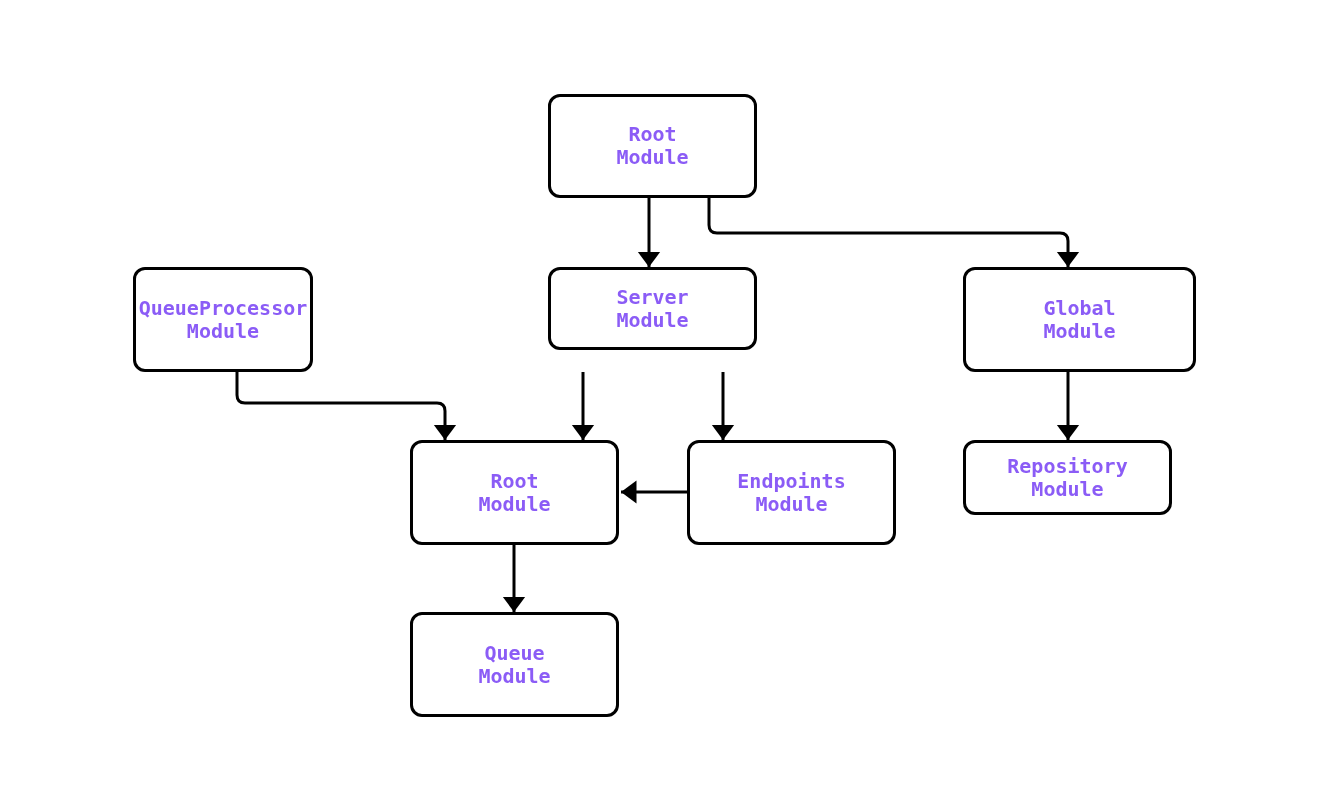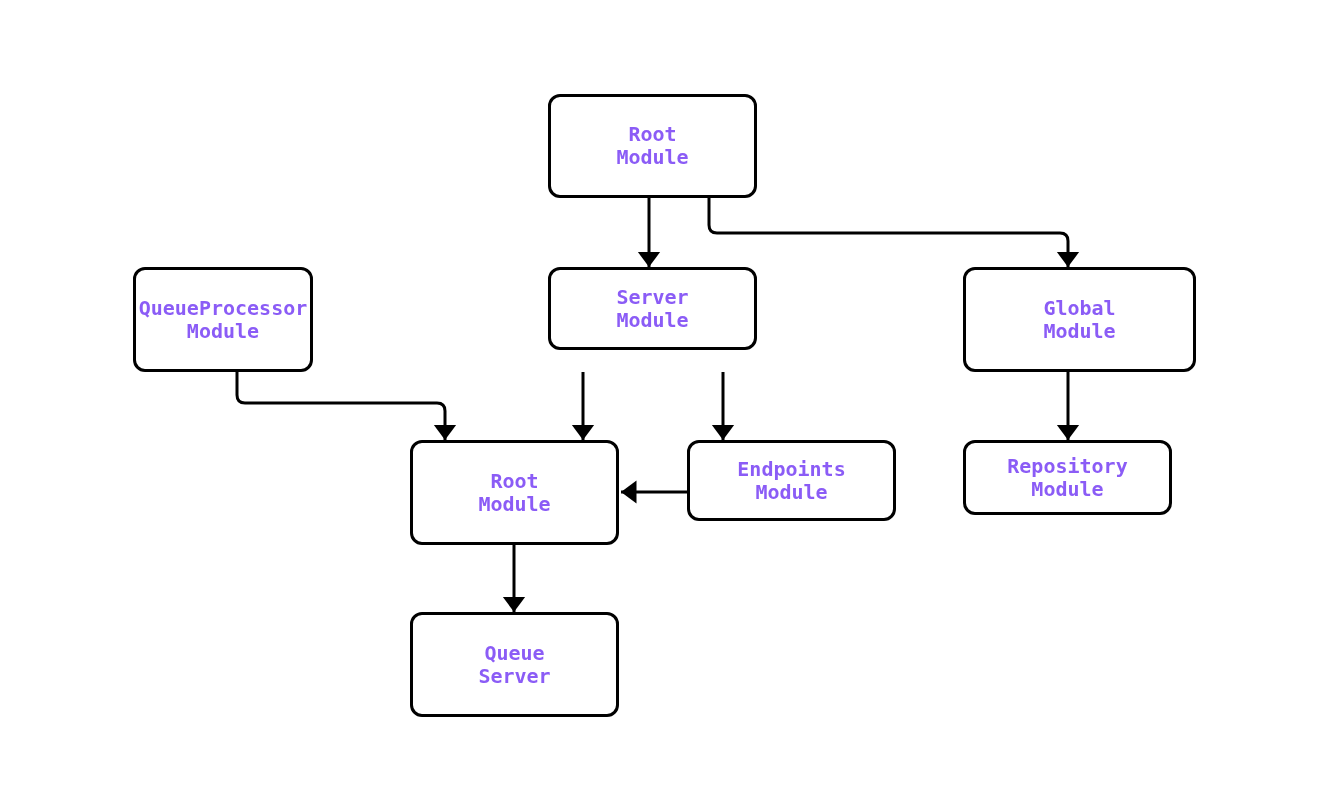--- a/index.html
+++ b/index.html
@@ -77,25 +77,25 @@
 Module</div>
     </div>
     <div class="node" style="left: 963px; top: 267px; width: 233px; height: 105px;">
       <div class="node-label">Global
 Module</div>
     </div>
     <div class="node" style="left: 410px; top: 440px; width: 209px; height: 105px;">
       <div class="node-label">Root
 Module</div>
     </div>
-    <div class="node" style="left: 687px; top: 440px; width: 209px; height: 81px;">
+    <div class="node" style="left: 687px; top: 440px; width: 209px; height: 105px;">
       <div class="node-label">Endpoints
 Module</div>
     </div>
     <div class="node" style="left: 963px; top: 440px; width: 209px; height: 75px;">
       <div class="node-label">Repository
 Module</div>
     </div>
     <div class="node" style="left: 410px; top: 612px; width: 209px; height: 105px;">
       <div class="node-label">Queue
-Server</div>
+Module</div>
     </div>
   </main>
 
 </body></html>

